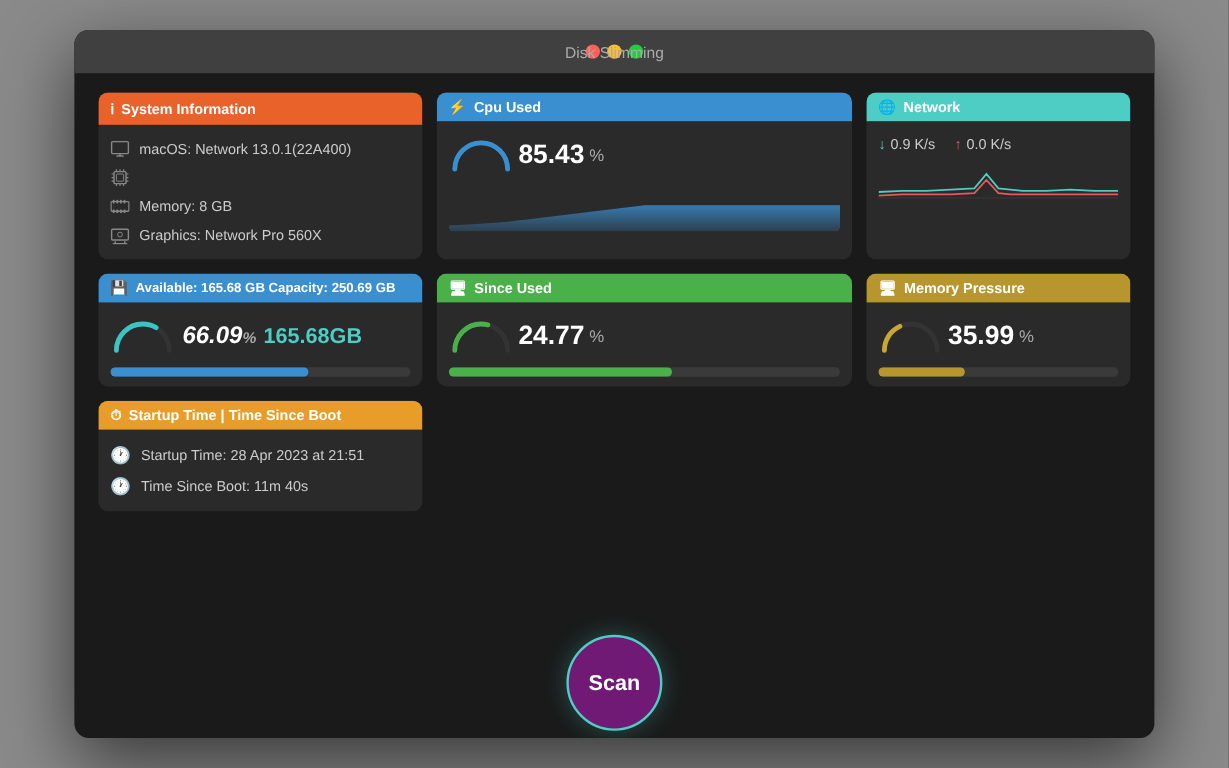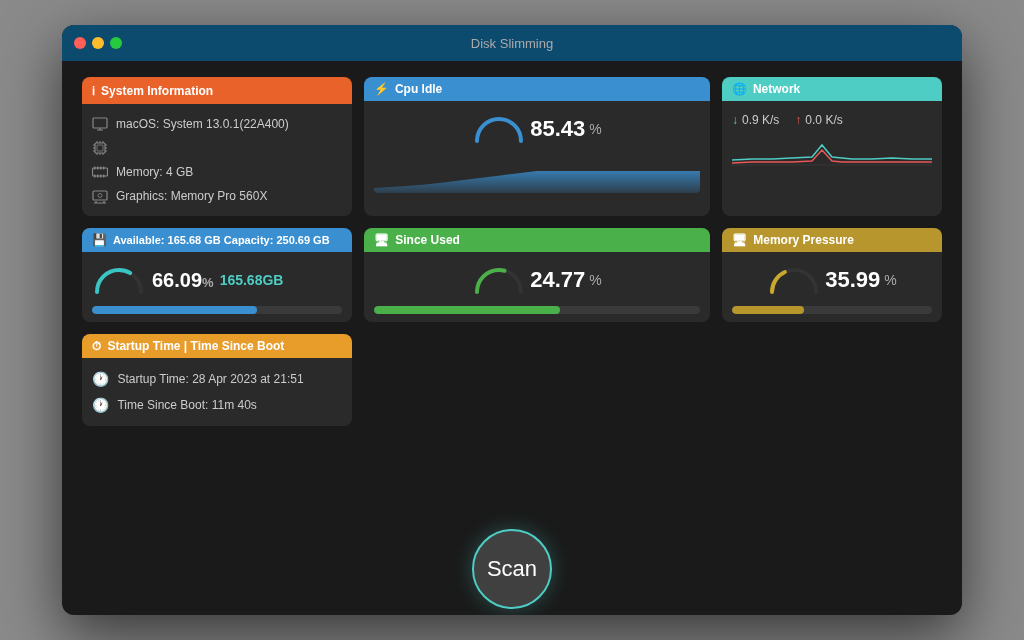--- a/index.html
+++ b/index.html
@@ -18,26 +18,27 @@
       height: 590px;
       background: #1a1a1a;
       border-radius: 12px;
       overflow: hidden;
       box-shadow: 0 20px 60px rgba(0,0,0,0.6);
       display: flex;
       flex-direction: column;
     }
     .titlebar {
       height: 36px;
-      background: #0c4a6e;
+      background: #404040;
       display: flex;
       align-items: center;
       padding: 0 12px;
       position: relative;
       flex-shrink: 0;
+      justify-content: center;
     }
     .traffic-lights {
       display: flex;
       gap: 6px;
     }
     .traffic-light {
       width: 12px;
       height: 12px;
       border-radius: 50%;
     }
@@ -116,21 +117,20 @@
       flex: 1;
     }
     .cpu-idle-card .card-header {
       background: #3a8fd1;
     }
     .gauge-container {
       display: flex;
       align-items: center;
       gap: 4px;
       padding: 4px 0;
-      justify-content: center;
     }
     .gauge {
       width: 54px;
       height: 32px;
       position: relative;
       flex-shrink: 0;
     }
     .gauge svg {
       width: 54px;
       height: 32px;
@@ -186,21 +186,21 @@
     .disk-card .card-header {
       background: #3a8fd1;
     }
     .disk-gauge-row {
       display: flex;
       align-items: center;
       gap: 6px;
       padding: 4px 0;
     }
     .disk-gb {
-      font-size: 14px;
+      font-size: 18px;
       font-weight: 700;
       color: #4ecdc4;
     }
     
     .mem-used-card {
       flex: 1;
     }
     .mem-used-card .card-header {
       background: #4ab04a;
     }
@@ -249,25 +249,25 @@
       display: flex;
       justify-content: center;
       align-items: center;
       padding: 10px 0 6px;
       flex-shrink: 0;
     }
     .scan-button {
       width: 80px;
       height: 80px;
       border-radius: 50%;
-      background: #404040;
+      background: #701a75;
       border: 2.5px solid #4ecdc4;
       color: #fff;
-      font-size: 22px;
-      font-weight: 400;
+      font-size: 18px;
+      font-weight: 700;
       cursor: pointer;
       display: flex;
       align-items: center;
       justify-content: center;
       box-shadow: 0 0 20px rgba(78, 205, 196, 0.3);
       transition: all 0.2s;
     }
     
     .cpu-chart {
       height: 40px;
@@ -302,21 +302,21 @@
         </div>
         <div class="card-body">
           <div class="sys-item">
             <span class="sys-icon">
               <svg width="16" height="16" viewBox="0 0 16 16" fill="none">
                 <rect x="1" y="2" width="14" height="10" rx="1" stroke="#888" stroke-width="1.2" fill="none"></rect>
                 <line x1="5" y1="14" x2="11" y2="14" stroke="#888" stroke-width="1.2"></line>
                 <line x1="8" y1="12" x2="8" y2="14" stroke="#888" stroke-width="1.2"></line>
               </svg>
             </span>
-            <span>macOS: System 13.0.1(22A400)</span>
+            <span>macOS: Network 13.0.1(22A400)</span>
           </div>
           <div class="sys-item">
             <span class="sys-icon">
               <svg width="16" height="16" viewBox="0 0 16 16" fill="none">
                 <rect x="3" y="3" width="10" height="10" rx="1" stroke="#888" stroke-width="1.2" fill="none"></rect>
                 <rect x="5" y="5" width="6" height="6" rx="0.5" stroke="#888" stroke-width="0.8" fill="none"></rect>
                 <line x1="5" y1="1" x2="5" y2="3" stroke="#888" stroke-width="1"></line>
                 <line x1="8" y1="1" x2="8" y2="3" stroke="#888" stroke-width="1"></line>
                 <line x1="11" y1="1" x2="11" y2="3" stroke="#888" stroke-width="1"></line>
                 <line x1="5" y1="13" x2="5" y2="15" stroke="#888" stroke-width="1"></line>
@@ -338,41 +338,41 @@
                 <rect x="2" y="0.5" width="1.5" height="3" rx="0.5" fill="#888"></rect>
                 <rect x="5" y="0.5" width="1.5" height="3" rx="0.5" fill="#888"></rect>
                 <rect x="8" y="0.5" width="1.5" height="3" rx="0.5" fill="#888"></rect>
                 <rect x="11" y="0.5" width="1.5" height="3" rx="0.5" fill="#888"></rect>
                 <rect x="2" y="8.5" width="1.5" height="3" rx="0.5" fill="#888"></rect>
                 <rect x="5" y="8.5" width="1.5" height="3" rx="0.5" fill="#888"></rect>
                 <rect x="8" y="8.5" width="1.5" height="3" rx="0.5" fill="#888"></rect>
                 <rect x="11" y="8.5" width="1.5" height="3" rx="0.5" fill="#888"></rect>
               </svg>
             </span>
-            <span>Memory: 4 GB</span>
+            <span>Memory: 8 GB</span>
           </div>
           <div class="sys-item">
             <span class="sys-icon">
               <svg width="16" height="16" viewBox="0 0 16 16" fill="none">
                 <rect x="1" y="3" width="14" height="9" rx="1" stroke="#888" stroke-width="1.2" fill="none"></rect>
                 <line x1="4" y1="13" x2="4" y2="15" stroke="#888" stroke-width="1.2"></line>
                 <line x1="12" y1="13" x2="12" y2="15" stroke="#888" stroke-width="1.2"></line>
                 <line x1="2" y1="15" x2="14" y2="15" stroke="#888" stroke-width="1.2"></line>
                 <circle cx="8" cy="7.5" r="2" stroke="#888" stroke-width="0.8" fill="none"></circle>
               </svg>
             </span>
-            <span>Graphics: Memory Pro 560X</span>
+            <span>Graphics: Network Pro 560X</span>
           </div>
         </div>
       </div>
 
       <div class="card cpu-idle-card">
         <div class="card-header">
           <span>⚡</span>
-          <span>Cpu Idle</span>
+          <span>Cpu Used</span>
         </div>
         <div class="card-body">
           <div class="gauge-container">
             <div class="gauge">
               <svg viewBox="0 0 54 32" width="54" height="32">
                 <path d="M 5 28 A 22 22 0 0 1 49 28" stroke="#333" stroke-width="4" fill="none" stroke-linecap="round"></path>
                 <path d="M 5 28 A 22 22 0 0 1 49 28" stroke="#3a8fd1" stroke-width="4" fill="none" stroke-linecap="round" stroke-dasharray="69 80"></path>
               </svg>
             </div>
             <span class="gauge-value">85.43</span>
@@ -431,21 +431,21 @@
           <span style="font-size:11px;">Available: 165.68 GB  Capacity: 250.69 GB</span>
         </div>
         <div class="card-body">
           <div class="disk-gauge-row">
             <div class="gauge">
               <svg viewBox="0 0 54 32" width="54" height="32">
                 <path d="M 5 28 A 22 22 0 0 1 49 28" stroke="#333" stroke-width="4" fill="none" stroke-linecap="round"></path>
                 <path d="M 5 28 A 22 22 0 0 1 49 28" stroke="#3ac4c4" stroke-width="4" fill="none" stroke-linecap="round" stroke-dasharray="46 80"></path>
               </svg>
             </div>
-            <span class="gauge-value" style="font-size:20px;">66.09<span style="font-size:13px;color:#aaa;">%</span></span>
+            <span class="gauge-value" style="font-size:20px;font-style:italic;">66.09<span style="font-size:13px;color:#aaa;">%</span></span>
             <span class="disk-gb">165.68GB</span>
           </div>
           <div class="progress-bar-container">
             <div class="progress-bar-fill" style="width:66.09%;background:#3a8fd1;"></div>
           </div>
         </div>
       </div>
 
       <div class="card mem-used-card">
         <div class="card-header">

